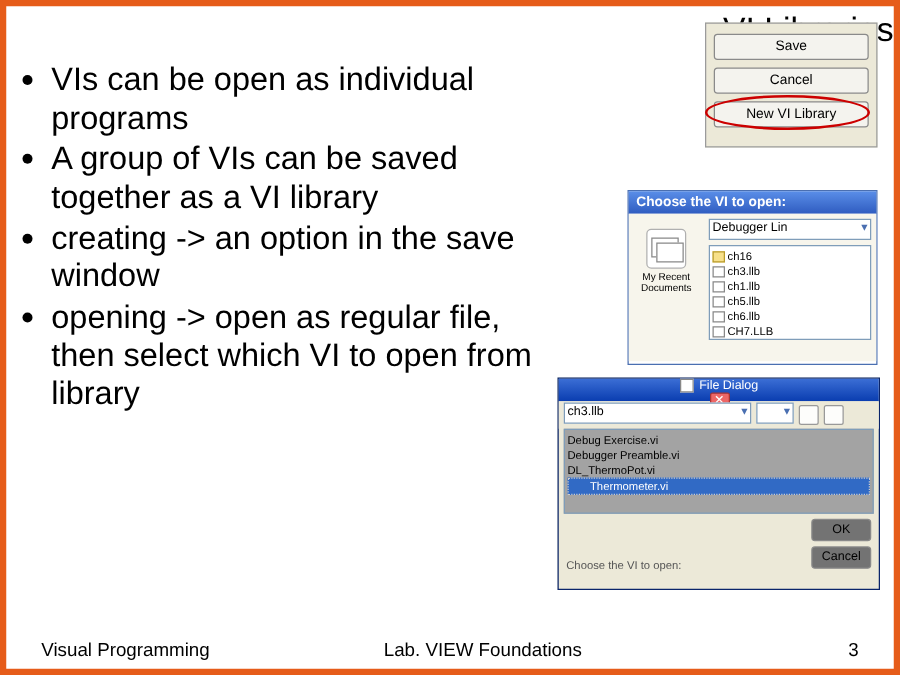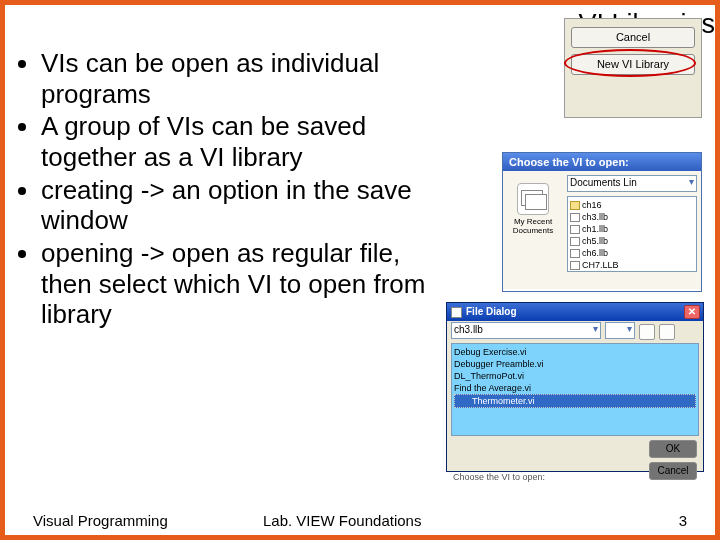--- a/index.html
+++ b/index.html
@@ -152,21 +152,21 @@
     background: #ece9d8;
     font-family: Tahoma, Arial, sans-serif;
     font-size: 10px;
   }
   .panel3 .titlebar {
     height: 18px;
     background: linear-gradient(#3b6ed5, #0a3db0);
     display: flex; align-items: center;
     justify-content: space-between;
     padding: 0 3px 0 4px;
-    color: #fff; font-size: 10px; font-weight: bold;
+    color: #fff; font-size: 10px; font-weight: normal; flex-direction: column;
   }
   .winicon {
     width: 11px; height: 11px; background:#fff; border:1px solid #888;
     display:inline-block; margin-right:4px; vertical-align:middle;
   }
   .closebtn {
     width: 16px; height: 14px;
     background: #e66; border: 1px solid #a33;
     color:#fff; font-size:10px; text-align:center; line-height:12px;
     border-radius: 2px;
@@ -174,22 +174,22 @@
   .panel3 .toolbar {
     height: 22px; padding: 2px 4px;
     background: #ece9d8;
     display: flex; gap: 4px; align-items:center;
   }
   .panel3 .dropdown { width: 150px; }
   .sq { width: 16px; height: 16px; border:1px solid #999; background:#fdfdfb; border-radius:2px; }
   .panel3 .listarea {
     margin: 0 4px;
     border: 1px solid #7f9db9;
-    background: #7dd3fc;
-    height: 93px;
+    background: #a3a3a3;
+    height: 68px;
     padding: 2px;
     font-size: 9px; line-height: 12px;
     overflow: hidden;
   }
   .panel3 .listarea .sel {
     background: #316ac5; color: #fff;
     border: 1px dotted #ccc;
     padding: 0 17px;
   }
   .panel3 .bottom {
@@ -206,20 +206,21 @@
     text-align:center; line-height:16px;
     margin-bottom: 4px;
   }
 
   .footer {
     position: absolute;
     left: 0; right: 0; bottom: 6px;
     display: flex;
     font-size: 15px;
     padding: 0 28px;
+    gap: 44px;
   }
   .footer .fl { width: 230px; }
   .footer .fc { width: 220px; text-align: left; }
   .footer .fr { flex:1; text-align: right; }
 </style>
 </head>
 <body>
 
 <div class="title">VI Libraries</div>
 
@@ -227,36 +228,37 @@
   <ul class="bullets">
     <li>VIs can be open as individual programs</li>
     <li>A group of VIs can be saved together as a VI library</li>
     <li>creating -&gt; an option in the save window</li>
     <li>opening -&gt; open as regular file, then select which VI to open from library</li>
   </ul>
 
   <div class="right-panel">
 
     <div class="panel1">
+      <div class="btn">Save</div>
       <div class="btn">Cancel</div>
       <div style="position:relative;">
         <div class="btn">New VI Library</div>
         <div class="red-circle"></div>
       </div>
     </div>
 
     <div class="panel2">
       <div class="titlebar">Choose the VI to open:</div>
       <div class="body">
         <div class="leftcol">
           <div class="docs-ico"></div>
           <div style="font-size:8px;line-height:9px;">My Recent Documents</div>
         </div>
         <div class="rightcol">
-          <div class="dropdown">Documents Lin</div>
+          <div class="dropdown">Debugger Lin</div>
           <div class="filelist">
             <div class="frow"><span class="fico"></span><span>ch16</span></div>
             <div class="frow"><span class="vico"></span><span>ch3.llb</span></div>
             <div class="frow"><span class="vico"></span><span>ch1.llb</span></div>
             <div class="frow"><span class="vico"></span><span>ch5.llb</span></div>
             <div class="frow"><span class="vico"></span><span>ch6.llb</span></div>
             <div class="frow"><span class="vico"></span><span>CH7.LLB</span></div>
           </div>
         </div>
       </div>
@@ -270,21 +272,20 @@
       <div class="toolbar">
         <div class="dropdown">ch3.llb</div>
         <div class="dropdown" style="width:30px"></div>
         <div class="sq"></div>
         <div class="sq"></div>
       </div>
       <div class="listarea">
         <div><span class="vico"></span><span>Debug Exercise.vi</span></div>
         <div><span class="vico"></span><span>Debugger Preamble.vi</span></div>
         <div><span class="vico"></span><span>DL_ThermoPot.vi</span></div>
-        <div><span class="vico"></span><span>Find the Average.vi</span></div>
         <div class="sel"><span class="vico"></span><span>Thermometer.vi</span></div>
       </div>
       <div class="bottom">
         <div class="lbl">Choose the VI to open:</div>
         <div>
           <div class="smallbtn">OK</div>
           <div class="smallbtn">Cancel</div>
         </div>
       </div>
     </div>

